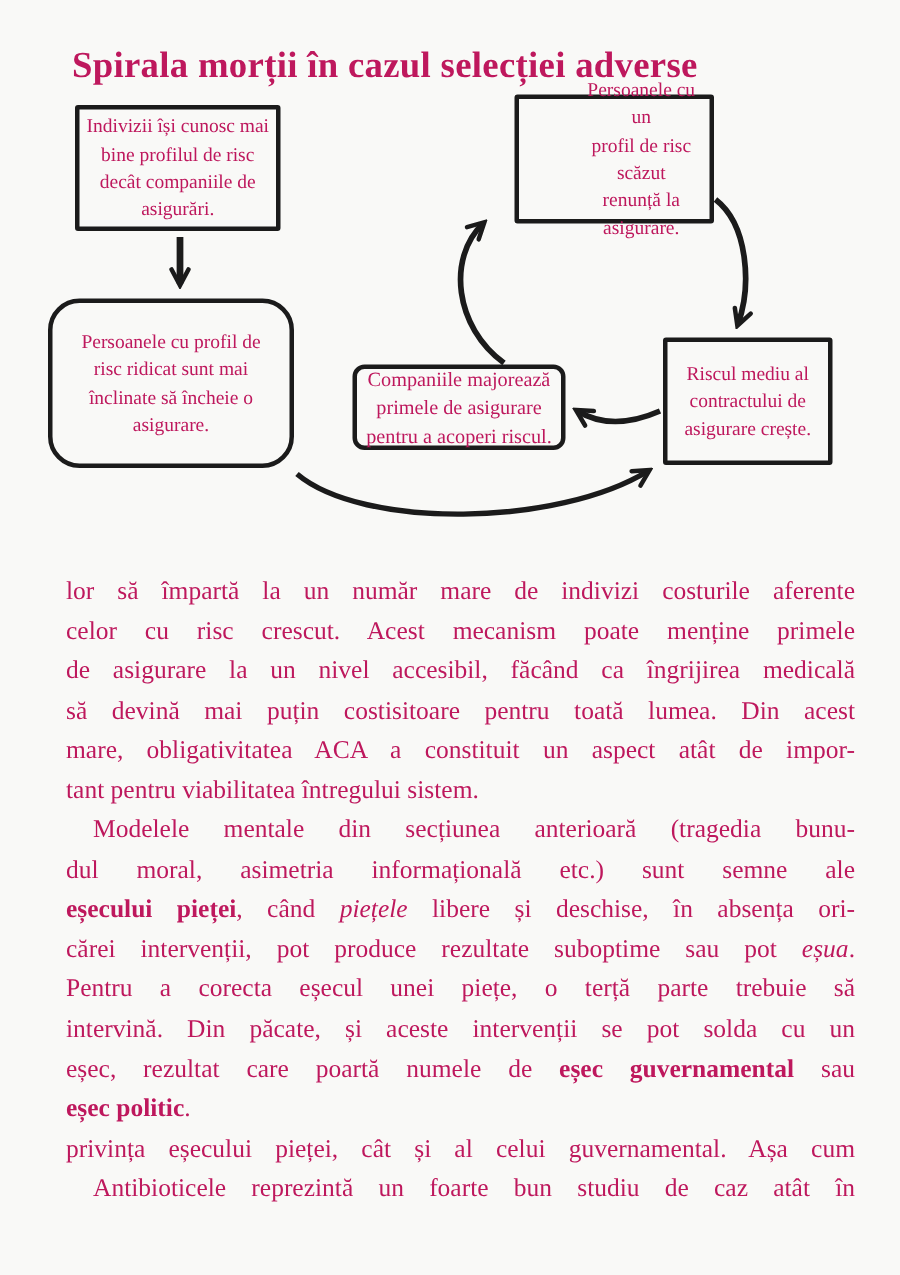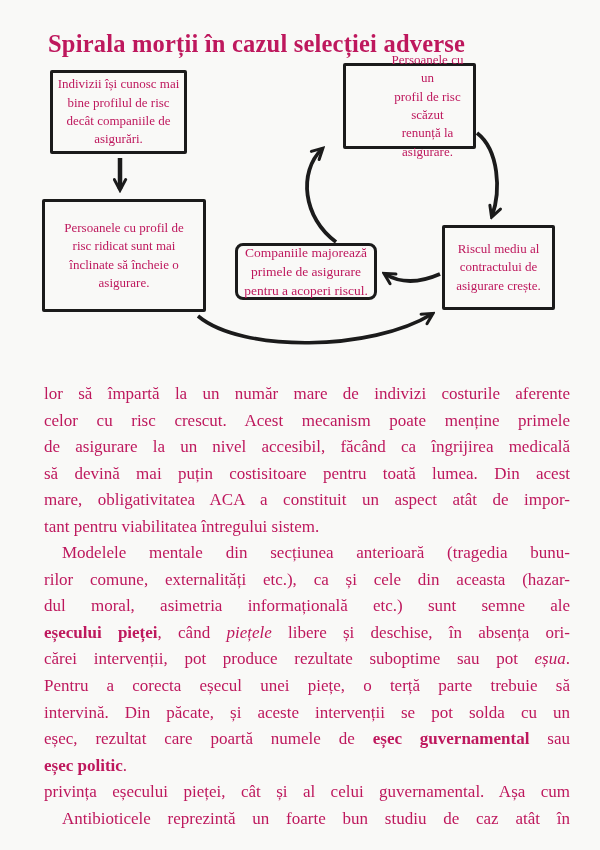--- a/index.html
+++ b/index.html
@@ -61,21 +61,21 @@
       <path d="M 336 187 C 303 163, 298 117, 322 94" fill="none" stroke="#1b1b1b" stroke-width="3.8" marker-end="url(#ah)"></path>
       <path d="M 477 78 C 499 95, 501 136, 492 161" fill="none" stroke="#1b1b1b" stroke-width="3.8" marker-end="url(#ah)"></path>
       <path d="M 440 219 Q 408 233 385 219" fill="none" stroke="#1b1b1b" stroke-width="3.8" marker-end="url(#ah)"></path>
     </svg>
 
     <div class="dbox" style="left:50px;top:15px;width:137px;height:84px;">Indivizii își cunosc mai
 bine profilul de risc
 decât companiile de
 asigurări.</div>
 
-    <div class="dbox" style="left:42px;top:144px;width:164px;height:113px;">Persoanele cu profil de
+    <div class="dbox" style="left:32px;top:144px;width:164px;height:113px;border-radius:21px;">Persoanele cu profil de
 risc ridicat sunt mai
 înclinate să încheie o
 asigurare.</div>
 
     <div class="dbox" style="left:343px;top:8px;width:133px;height:86px;padding-left:40px;">Persoanele cu un
 profil de risc scăzut
 renunță la
 asigurare.</div>
 
     <div class="dbox" style="left:442px;top:170px;width:113px;height:85px;">Riscul mediu al
@@ -88,21 +88,20 @@
   </div>
 
   <div class="body-text">
       <div class="line"><span>lor să împartă la un număr mare de indivizi costurile aferente</span></div>
       <div class="line"><span>celor cu risc crescut. Acest mecanism poate menține primele</span></div>
       <div class="line"><span>de asigurare la un nivel accesibil, făcând ca îngrijirea medicală</span></div>
       <div class="line"><span>să devină mai puțin costisitoare pentru toată lumea. Din acest</span></div>
       <div class="line"><span>mare, obligativitatea ACA a constituit un aspect atât de impor-</span></div>
       <div class="line end"><span>tant pentru viabilitatea întregului sistem.</span></div>
       <div class="line indent"><span>Modelele mentale din secțiunea anterioară (tragedia bunu-</span></div>
-      <div class="line"><span>rilor comune, externalități etc.), ca și cele din aceasta (hazar-</span></div>
       <div class="line"><span>dul moral, asimetria informațională etc.) sunt semne ale</span></div>
       <div class="line"><span class="b">eșecului pieței</span><span>, când </span><span class="i">piețele</span><span> libere și deschise, în absența ori-</span></div>
       <div class="line"><span>cărei intervenții, pot produce rezultate suboptime sau pot </span><span class="i">eșua</span><span>.</span></div>
       <div class="line"><span>Pentru a corecta eșecul unei piețe, o terță parte trebuie să</span></div>
       <div class="line"><span>intervină. Din păcate, și aceste intervenții se pot solda cu un</span></div>
       <div class="line"><span>eșec, rezultat care poartă numele de </span><span class="b">eșec guvernamental</span><span> sau</span></div>
       <div class="line end"><span class="b">eșec politic</span><span>.</span></div>
       <div class="line"><span>privința eșecului pieței, cât și al celui guvernamental. Așa cum</span></div>
       <div class="line indent"><span>Antibioticele reprezintă un foarte bun studiu de caz atât în</span></div>
     </div>

